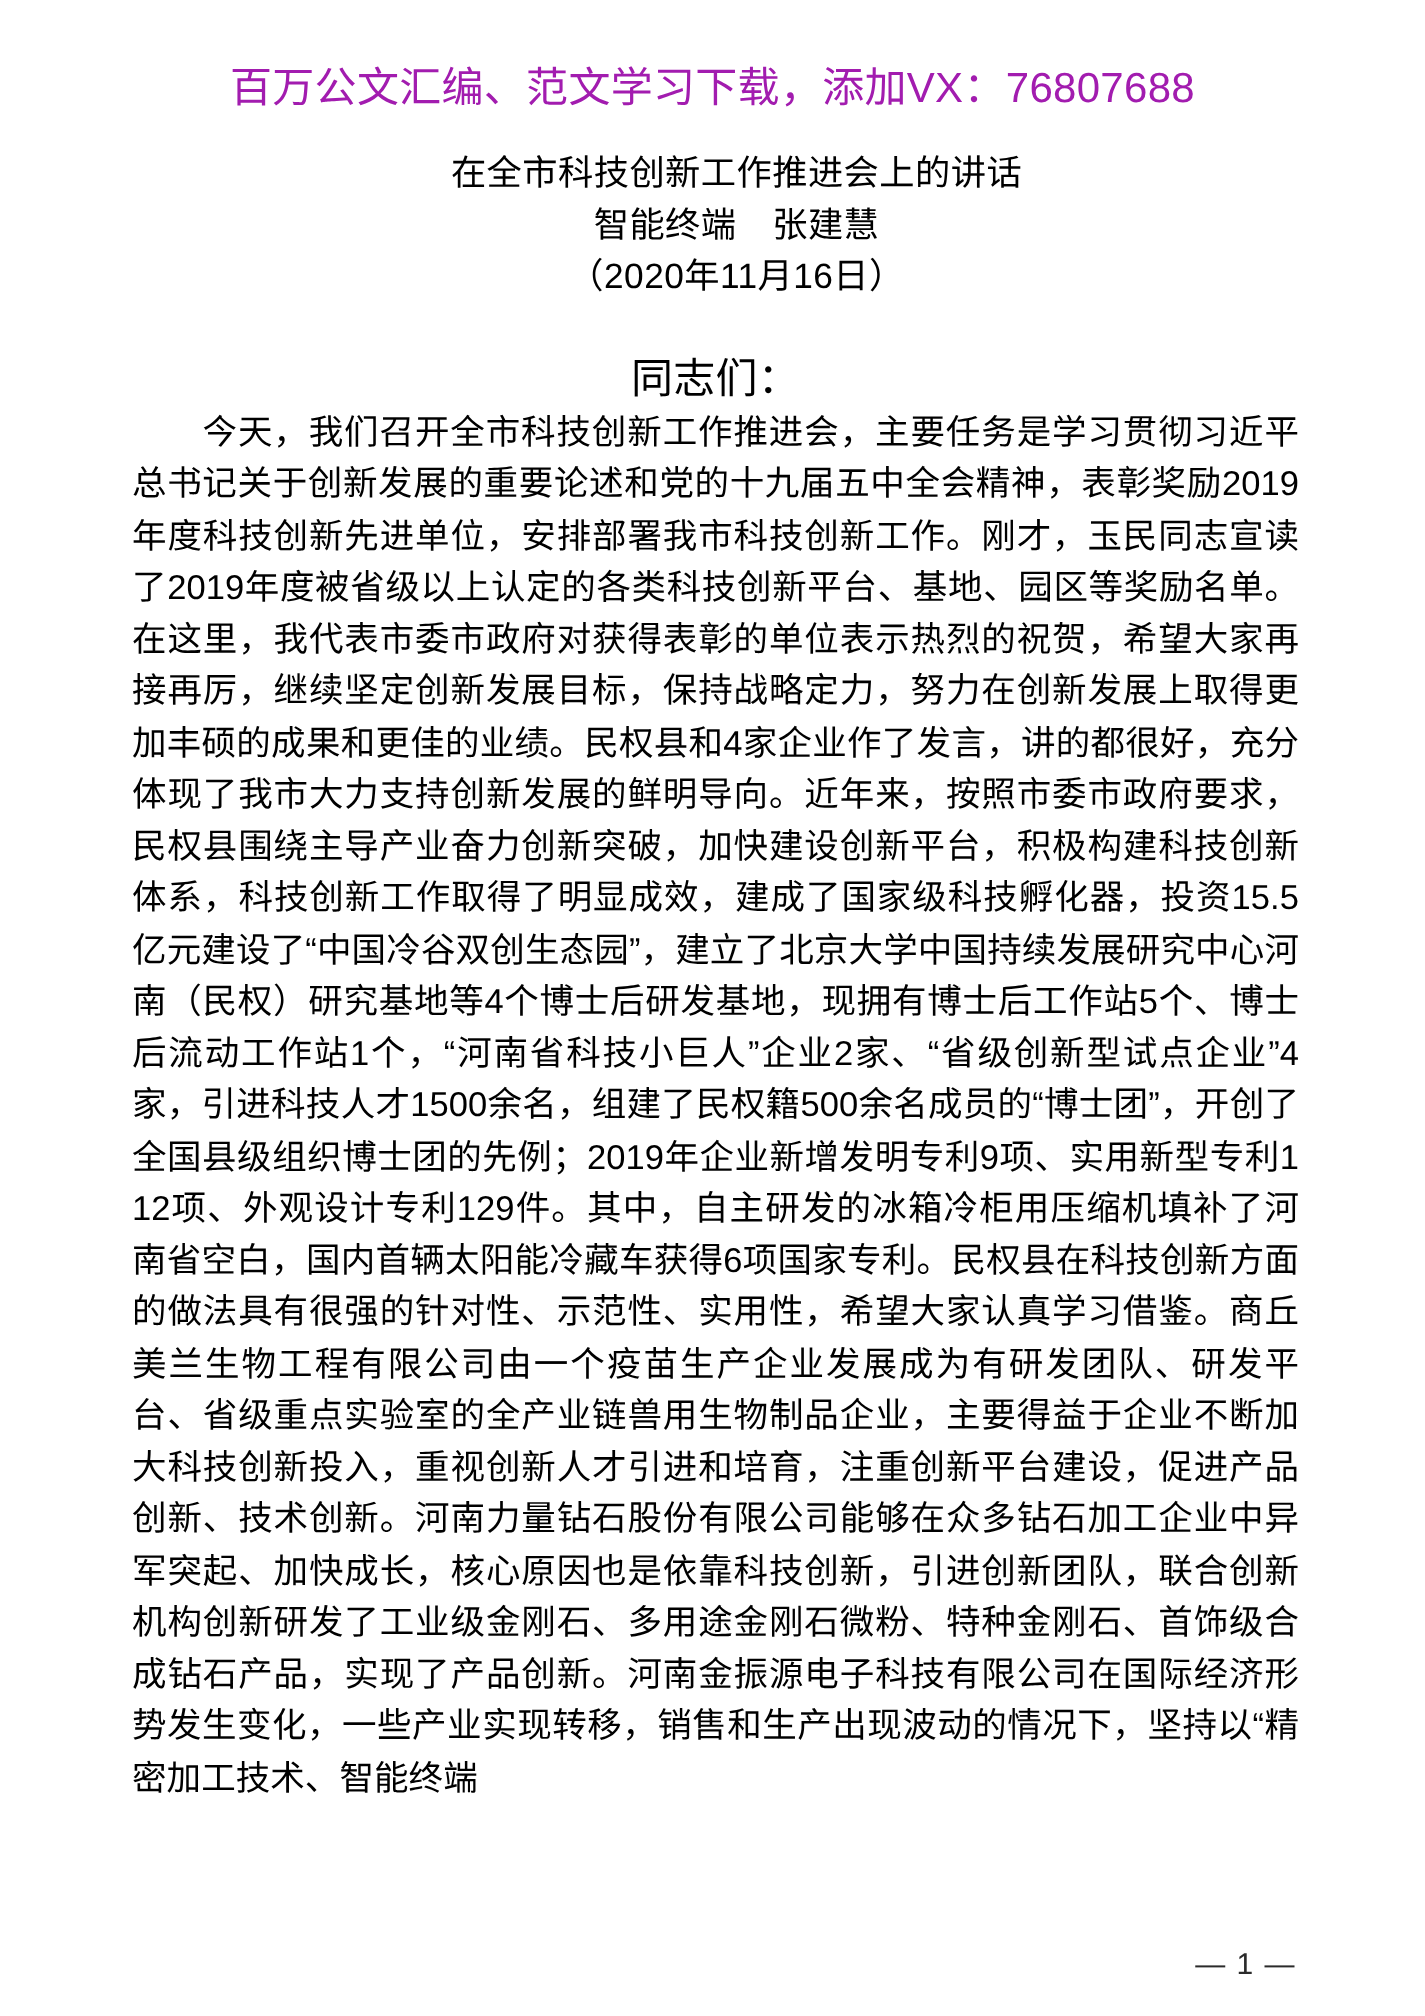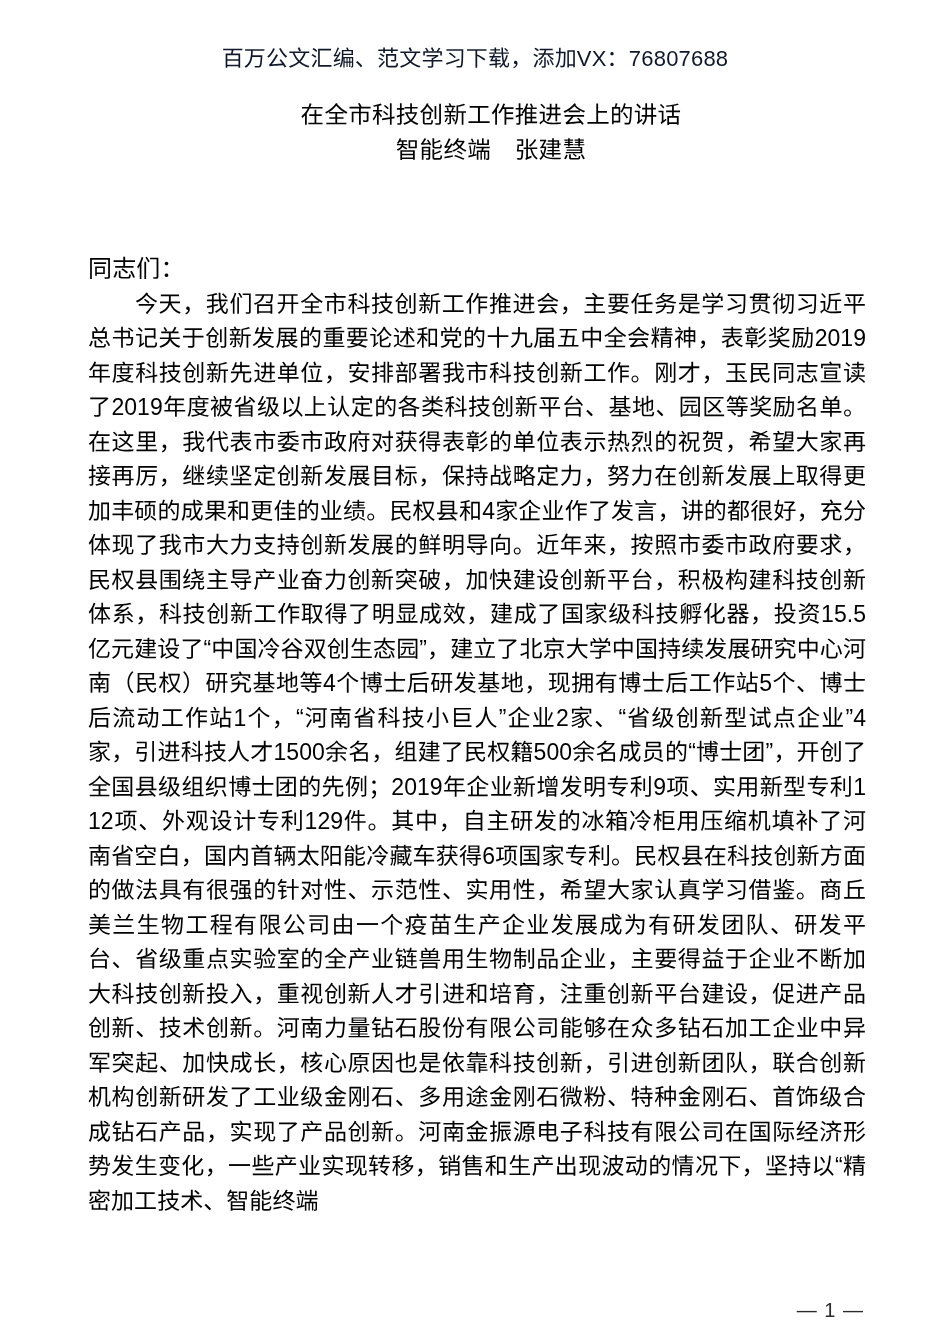--- a/index.html
+++ b/index.html
@@ -19,24 +19,24 @@
     color: #000000;
   }
 
   
   .promo-banner {
     position: absolute;
     top: 44px;
     left: 0;
     width: 950px;
     text-align: center;
-    font-size: 22px;
+    font-size: 28px;
     line-height: 30px;
     letter-spacing: 0.2px;
-    color: #0f172a;
+    color: #a21caf;
     font-weight: 400;
     white-space: nowrap;
   }
 
   
   .title-block {
     position: absolute;
     top: 98px;
     left: 0;
     width: 950px;
@@ -51,25 +51,25 @@
   }
 
   
   .body-area {
     position: absolute;
     top: 236px;
     left: 88px;
     width: 778px;
   }
   .salutation {
-    font-size: 24px;
+    font-size: 28px;
     line-height: 34.5px;
     letter-spacing: 0.15px;
-    margin: 16px 0 0 0;
-    text-align: left;
+    margin: 0 0 0 0;
+    text-align: center;
   }
   .body-para {
     font-size: 23px;
     line-height: 34.5px;
     letter-spacing: 0.05px;
     margin: 0;
     text-align: justify;
     text-align-last: left;
     text-justify: inter-character;
     text-indent: 47px;
@@ -94,20 +94,21 @@
 </head>
 <body>
 
 <div class="page">
 
   <div class="promo-banner">百万公文汇编、范文学习下载，添加VX：76807688</div>
 
   <div class="title-block">
     <div class="title-line">在全市科技创新工作推进会上的讲话</div>
     <div class="title-line">智能终端　张建慧</div>
+    <div class="title-line">（2020年11月16日）</div>
   </div>
 
   <div class="body-area">
     <p class="salutation">同志们：</p>
     <p class="body-para">今天，我们召开全市科技创新工作推进会，主要任务是学习贯彻习近平总书记关于创新发展的重要论述和党的十九届五中全会精神，表彰奖励2019年度科技创新先进单位，安排部署我市科技创新工作。刚才，玉民同志宣读了2019年度被省级以上认定的各类科技创新平台、基地、园区等奖励名单。在这里，我代表市委市政府对获得表彰的单位表示热烈的祝贺，希望大家再接再厉，继续坚定创新发展目标，保持战略定力，努力在创新发展上取得更加丰硕的成果和更佳的业绩。民权县和4家企业作了发言，讲的都很好，充分体现了我市大力支持创新发展的鲜明导向。近年来，按照市委市政府要求，民权县围绕主导产业奋力创新突破，加快建设创新平台，积极构建科技创新体系，科技创新工作取得了明显成效，建成了国家级科技孵化器，投资15.5亿元建设了“中国冷谷双创生态园”，建立了北京大学中国持续发展研究中心河南（民权）研究基地等4个博士后研发基地，现拥有博士后工作站5个、博士后流动工作站1个，“河南省科技小巨人”企业2家、“省级创新型试点企业”4家，引进科技人才1500余名，组建了民权籍500余名成员的“博士团”，开创了全国县级组织博士团的先例；2019年企业新增发明专利9项、实用新型专利112项、外观设计专利129件。其中，自主研发的冰箱冷柜用压缩机填补了河南省空白，国内首辆太阳能冷藏车获得6项国家专利。民权县在科技创新方面的做法具有很强的针对性、示范性、实用性，希望大家认真学习借鉴。商丘美兰生物工程有限公司由一个疫苗生产企业发展成为有研发团队、研发平台、省级重点实验室的全产业链兽用生物制品企业，主要得益于企业不断加大科技创新投入，重视创新人才引进和培育，注重创新平台建设，促进产品创新、技术创新。河南力量钻石股份有限公司能够在众多钻石加工企业中异军突起、加快成长，核心原因也是依靠科技创新，引进创新团队，联合创新机构创新研发了工业级金刚石、多用途金刚石微粉、特种金刚石、首饰级合成钻石产品，实现了产品创新。河南金振源电子科技有限公司在国际经济形势发生变化，一些产业实现转移，销售和生产出现波动的情况下，坚持以“精密加工技术、智能终端</p>
   </div>
 
   <div class="page-footer">— 1 —</div>
 
 </div>

